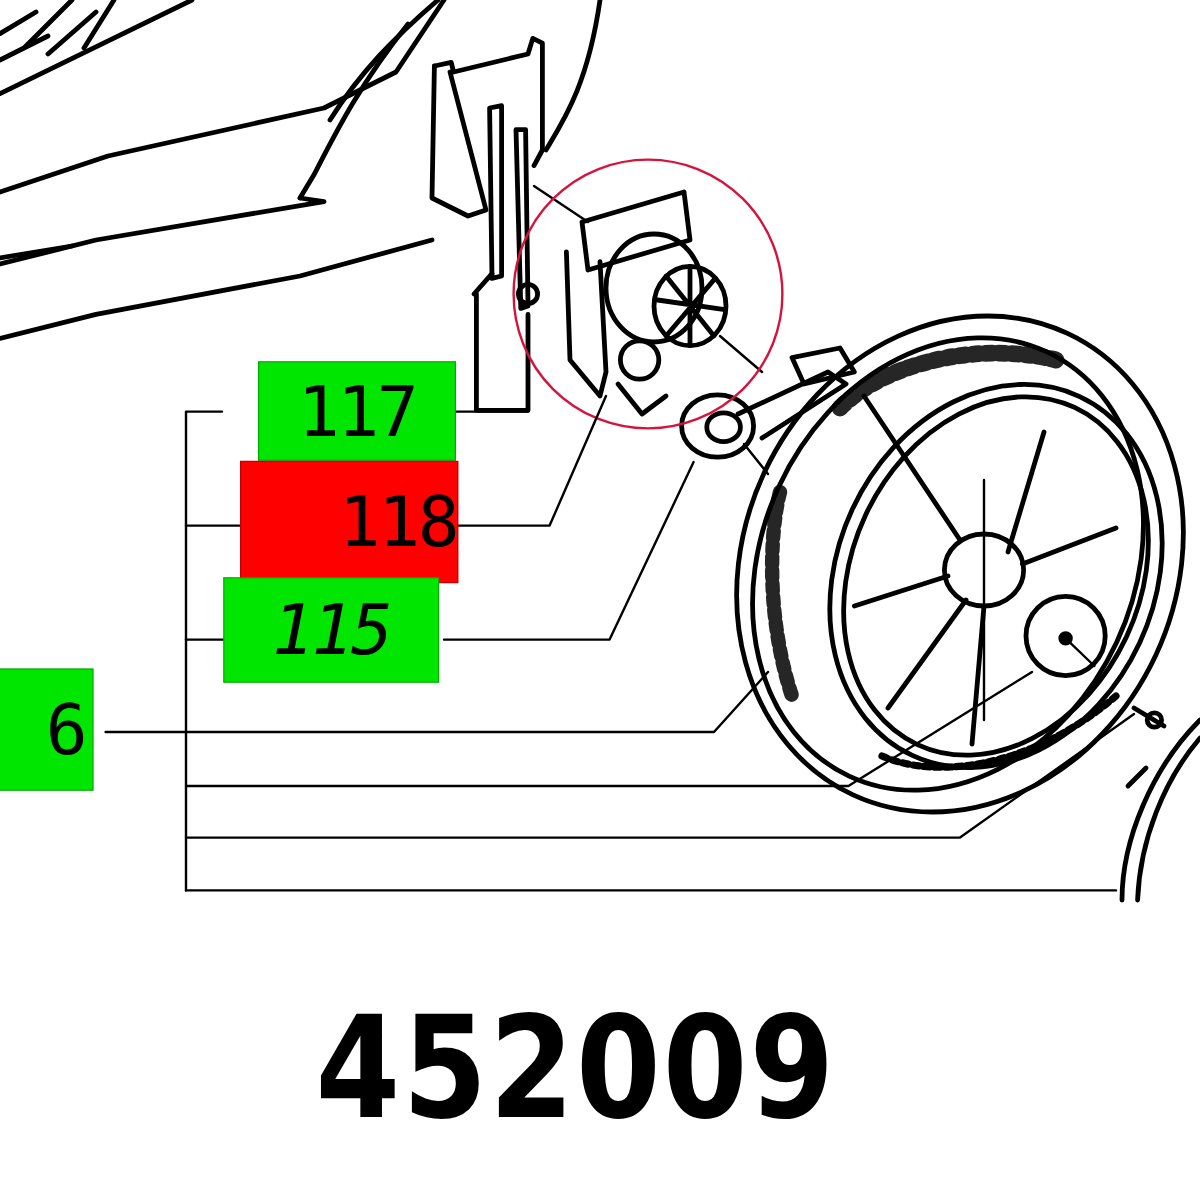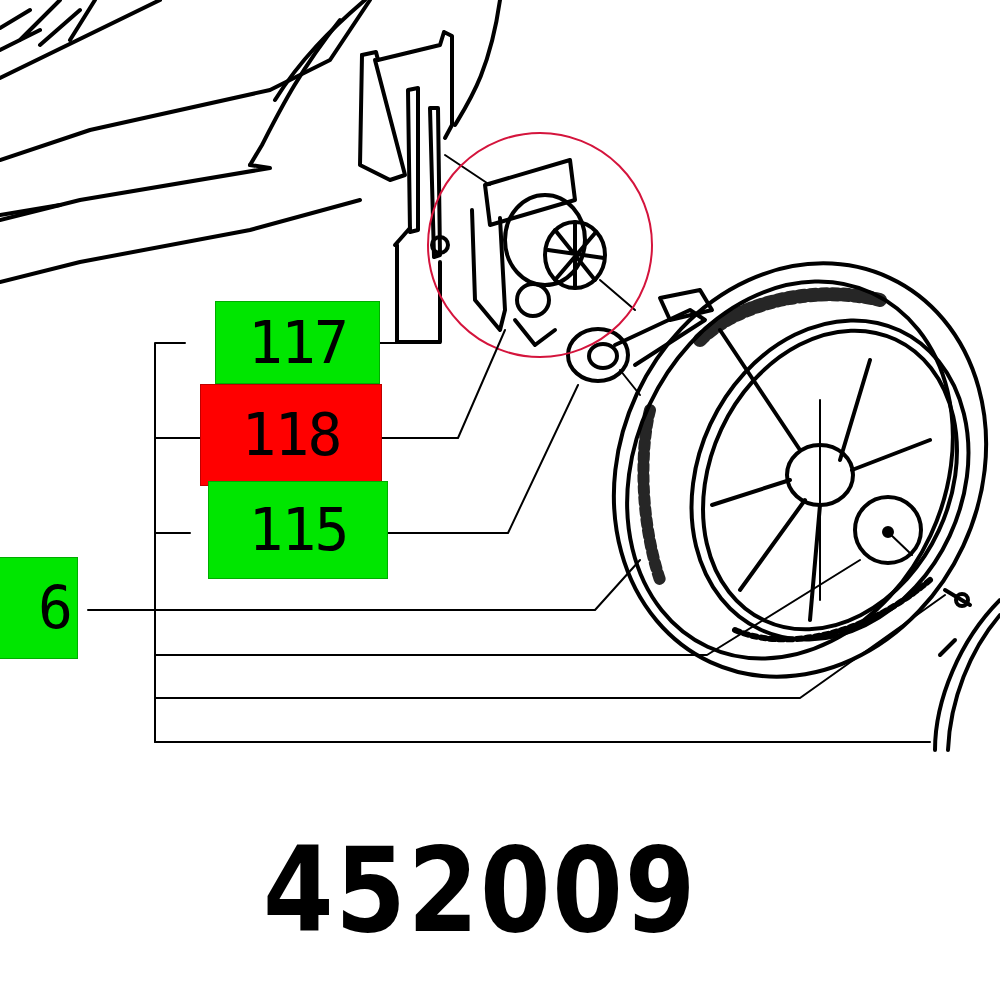--- a/index.html
+++ b/index.html
@@ -106,23 +106,23 @@
       <path d="M380,343 L440,343"></path>
       <path d="M382,438 L458,438 L505,330"></path>
       <path d="M370,533 L508,533 L578,385"></path>
     </g>
   </g>
 </svg>
 
 <div class="callout green" style="left:215px;top:301px;width:165px;height:83px;">
   <span>117</span>
 </div>
-<div class="callout red" style="left:200px;top:384px;width:182px;height:102px;">
+<div class="callout red" style="left:200px;top:384px;width:182px;height:102px;justify-content:flex-end;">
   <span>118</span>
 </div>
-<div class="callout green" style="left:208px;top:481px;width:180px;height:98px;">
+<div class="callout green" style="left:186px;top:481px;width:180px;height:88px;font-style:italic;">
   <span>115</span>
 </div>
 <div class="callout green" style="left:-2px;top:557px;width:80px;height:102px;justify-content:flex-end;padding-right:6px;">
   <span>6</span>
 </div>
 
 <div id="part-number">452009</div>
 
 </body></html>

